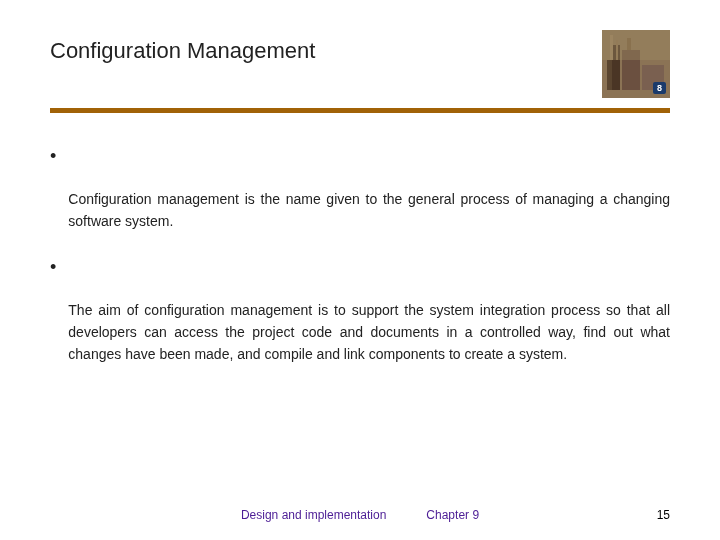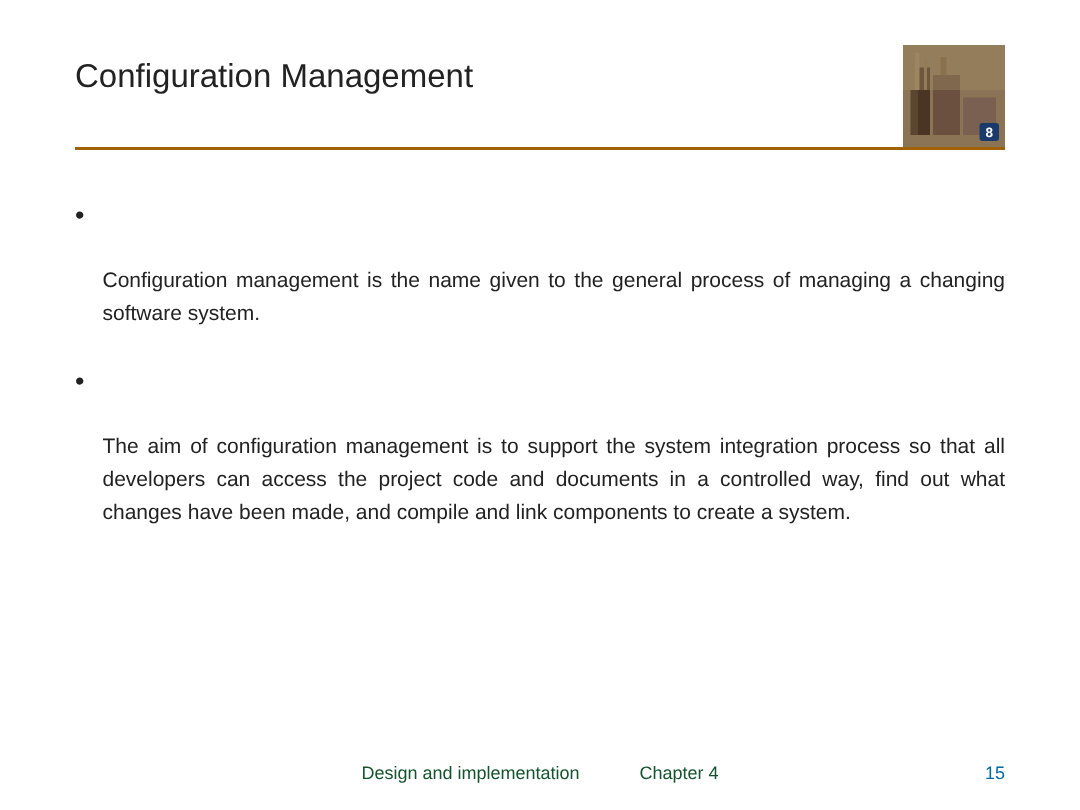--- a/index.html
+++ b/index.html
@@ -22,21 +22,22 @@
       height: 540px;
       background: #ffffff;
       position: relative;
       padding: 30px 50px 30px 50px;
     }
 
     .header {
       display: flex;
       align-items: flex-start;
       justify-content: space-between;
-      border-bottom: 2px solid #a16207;
+      border-bottom: 5px solid #a16207;
+      padding-bottom: 10px;
       margin-bottom: 20px;
     }
 
     .title {
       font-size: 22px;
       font-weight: normal;
       color: #222222;
       padding-top: 8px;
     }
 
@@ -111,28 +112,28 @@
       left: 0;
       right: 0;
       display: flex;
       justify-content: center;
       align-items: center;
       gap: 40px;
     }
 
     .footer-text {
       font-size: 12px;
-      color: #14532d;
+      color: #4c1d95;
     }
 
     .footer-page {
       position: absolute;
       right: 50px;
       font-size: 12px;
-      color: #0369a1;
+      color: #000000;
     }
   </style>
 </head>
 <body>
 
 <div class="slide-container">
 
   <div class="header">
     <h1 class="title">Configuration Management</h1>
     <div class="book-image">
@@ -168,17 +169,17 @@
 
     <div class="bullet-item">
       <span class="bullet-dot">•</span>
       <p class="bullet-text">The aim of configuration management is to support the system integration process so that all developers can access the project code and documents in a controlled way, find out what changes have been made, and compile and link components to create a system.</p>
     </div>
 
   </div>
 
   <div class="footer">
     <span class="footer-text">Design and implementation</span>
-    <span class="footer-text">Chapter 4</span>
+    <span class="footer-text">Chapter 9</span>
     <span class="footer-page">15</span>
   </div>
 
 </div>
 
 </body></html>

